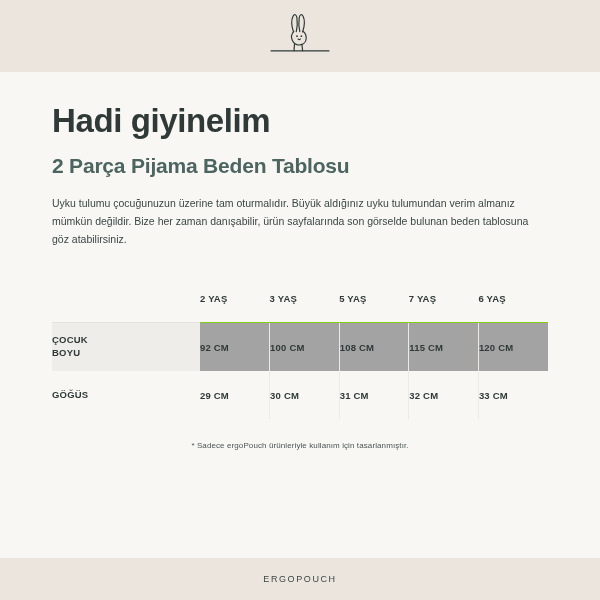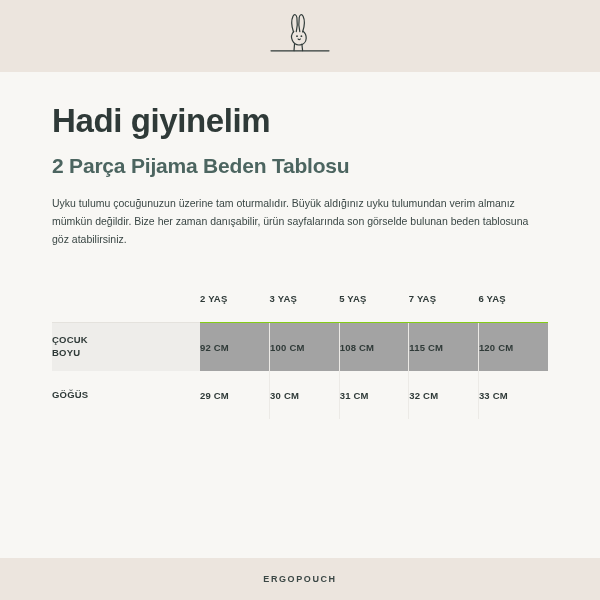--- a/index.html
+++ b/index.html
@@ -130,21 +130,21 @@
     background: #ece5de;
     display: flex;
     align-items: center;
     justify-content: center;
     flex: 0 0 auto;
   }
   .brand {
     font-size: 9px;
     letter-spacing: 1.6px;
     color: #3b4745;
-    font-weight: bold;
+    font-weight: normal;
   }
 </style>
 </head>
 <body>
 
 <div class="page">
 
   <div class="header-band">
     <span>
       <svg class="bunny-logo" viewBox="0 0 74 48" xmlns="http://www.w3.org/2000/svg">
@@ -197,19 +197,20 @@
             <td class="cell">29 CM</td>
             <td class="cell">30 CM</td>
             <td class="cell">31 CM</td>
             <td class="cell">32 CM</td>
             <td class="cell">33 CM</td>
           </tr>
         </tbody>
       </table>
     </div>
 
+    <div class="footnote">* Sadece ergoPouch ürünleriyle kullanım için tasarlanmıştır.</div>
   </div>
 
   <div class="footer-band">
     <span class="brand">ERGOPOUCH</span>
   </div>
 
 </div>
 
 </body></html>

